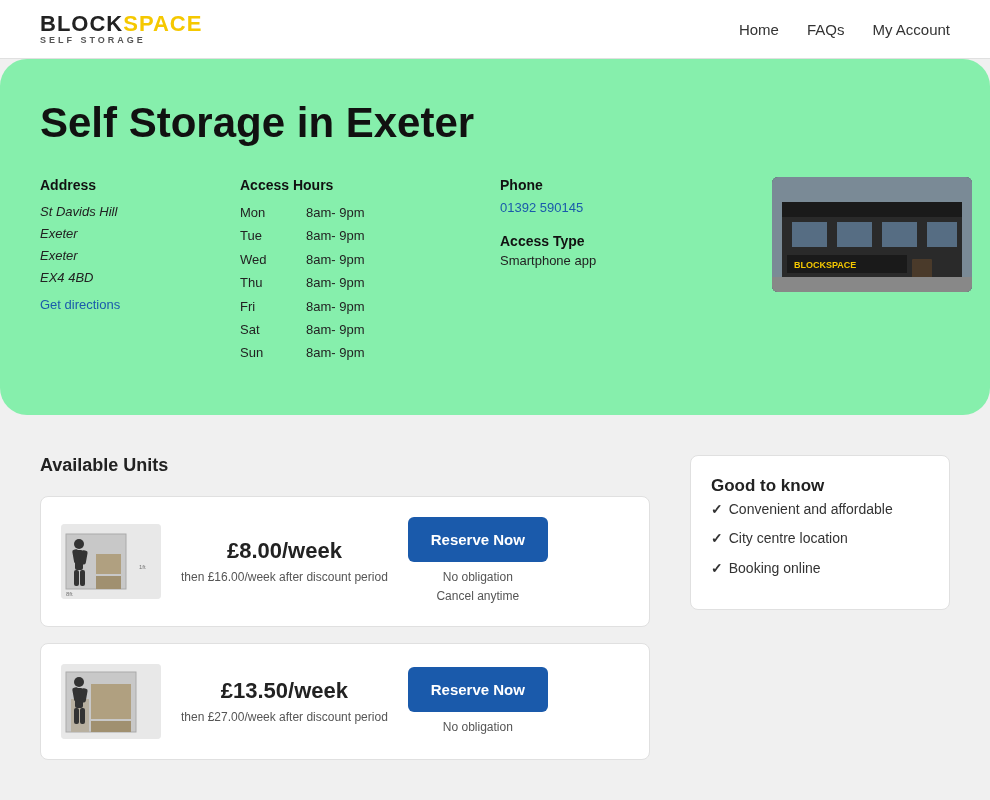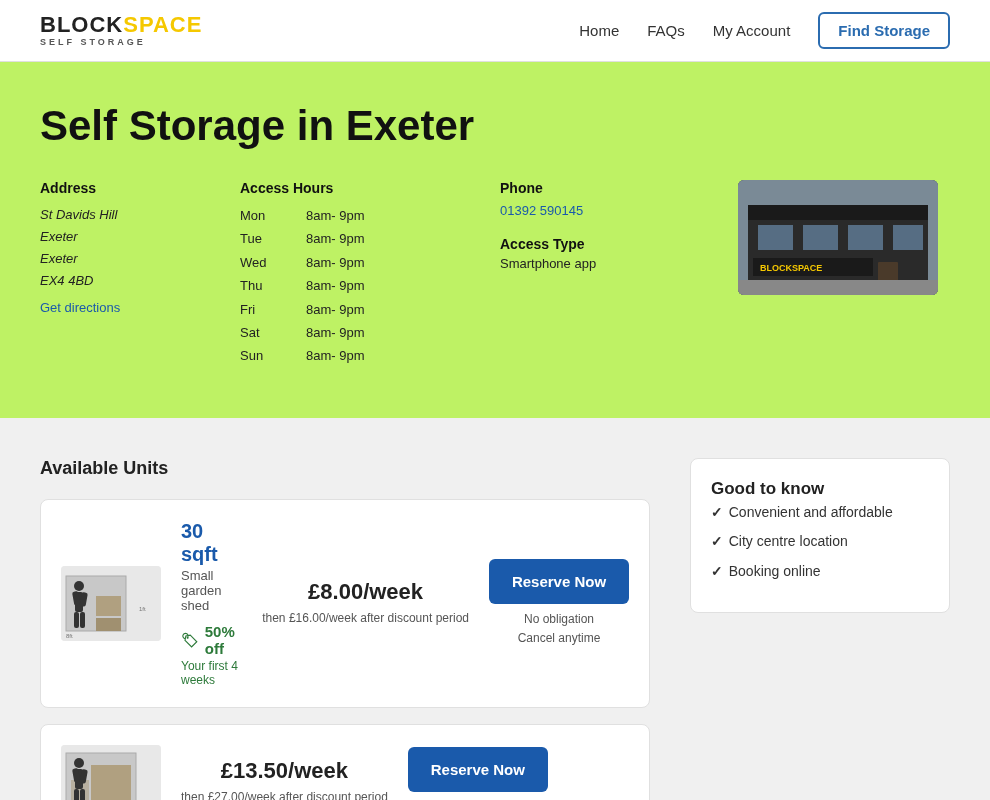--- a/index.html
+++ b/index.html
@@ -49,22 +49,23 @@
       background: #fff;
       padding: 8px 18px;
       border-radius: 6px;
       font-size: 15px;
       font-weight: 600;
       cursor: pointer;
     }
 
     
     .hero {
-      background: #bef264;
-      padding: 40px 52px 50px 40px;
+      background: #86efac;
+      padding: 40px 18px 50px 40px;
+      border-radius: 27px;
     }
     .hero h1 {
       font-size: 42px;
       font-weight: 900;
       color: #111;
       margin-bottom: 30px;
     }
     .hero-content {
       display: flex;
       gap: 40px;
@@ -308,21 +309,20 @@
   <div class="logo">
     <div class="logo-top">
       <span class="block">BLOCK</span><span class="space">SPACE</span>
     </div>
     <div class="logo-bottom">SELF STORAGE</div>
   </div>
   <nav class="nav">
     <a href="#">Home</a>
     <a href="#">FAQs</a>
     <a href="#">My Account</a>
-    <button class="find-storage-btn">Find Storage</button>
   </nav>
 </header>
 
 <section class="hero">
   <h1>Self Storage in Exeter</h1>
   <div class="hero-content">
 
     <div class="info-block">
       <h3>Address</h3>
       <p>
@@ -423,29 +423,20 @@
           <rect x="14" y="26" width="8" height="20" fill="#333" rx="2"></rect>
           <rect x="11" y="26" width="6" height="14" fill="#333" rx="2" transform="rotate(-10 11 26)"></rect>
           <rect x="21" y="26" width="6" height="14" fill="#333" rx="2" transform="rotate(10 21 26)"></rect>
           <rect x="13" y="46" width="5" height="16" fill="#333" rx="2"></rect>
           <rect x="19" y="46" width="5" height="16" fill="#333" rx="2"></rect>
 
           <text x="5" y="72" font-size="6" fill="#777" font-family="Arial">8ft</text>
           <text x="78" y="45" font-size="6" fill="#777" font-family="Arial">1ft</text>
         </svg>
       </div>
-      <div class="unit-info">
-        <div class="unit-size">30 sqft</div>
-        <div class="unit-desc">Small garden shed</div>
-        <div class="discount-badge">
-          <span class="tag-icon">🏷</span>
-          <span>50% off</span>
-        </div>
-        <div class="discount-period">Your first 4 weeks</div>
-      </div>
       <div class="pricing-block">
         <div class="price-main">£8.00/week</div>
         <div class="price-after">then £16.00/week after discount period</div>
       </div>
       <div class="reserve-block">
         <button class="reserve-btn">Reserve Now</button>
         <div class="no-obligation">
           <span>No obligation</span><br>
           <span>Cancel anytime</span>
         </div>

